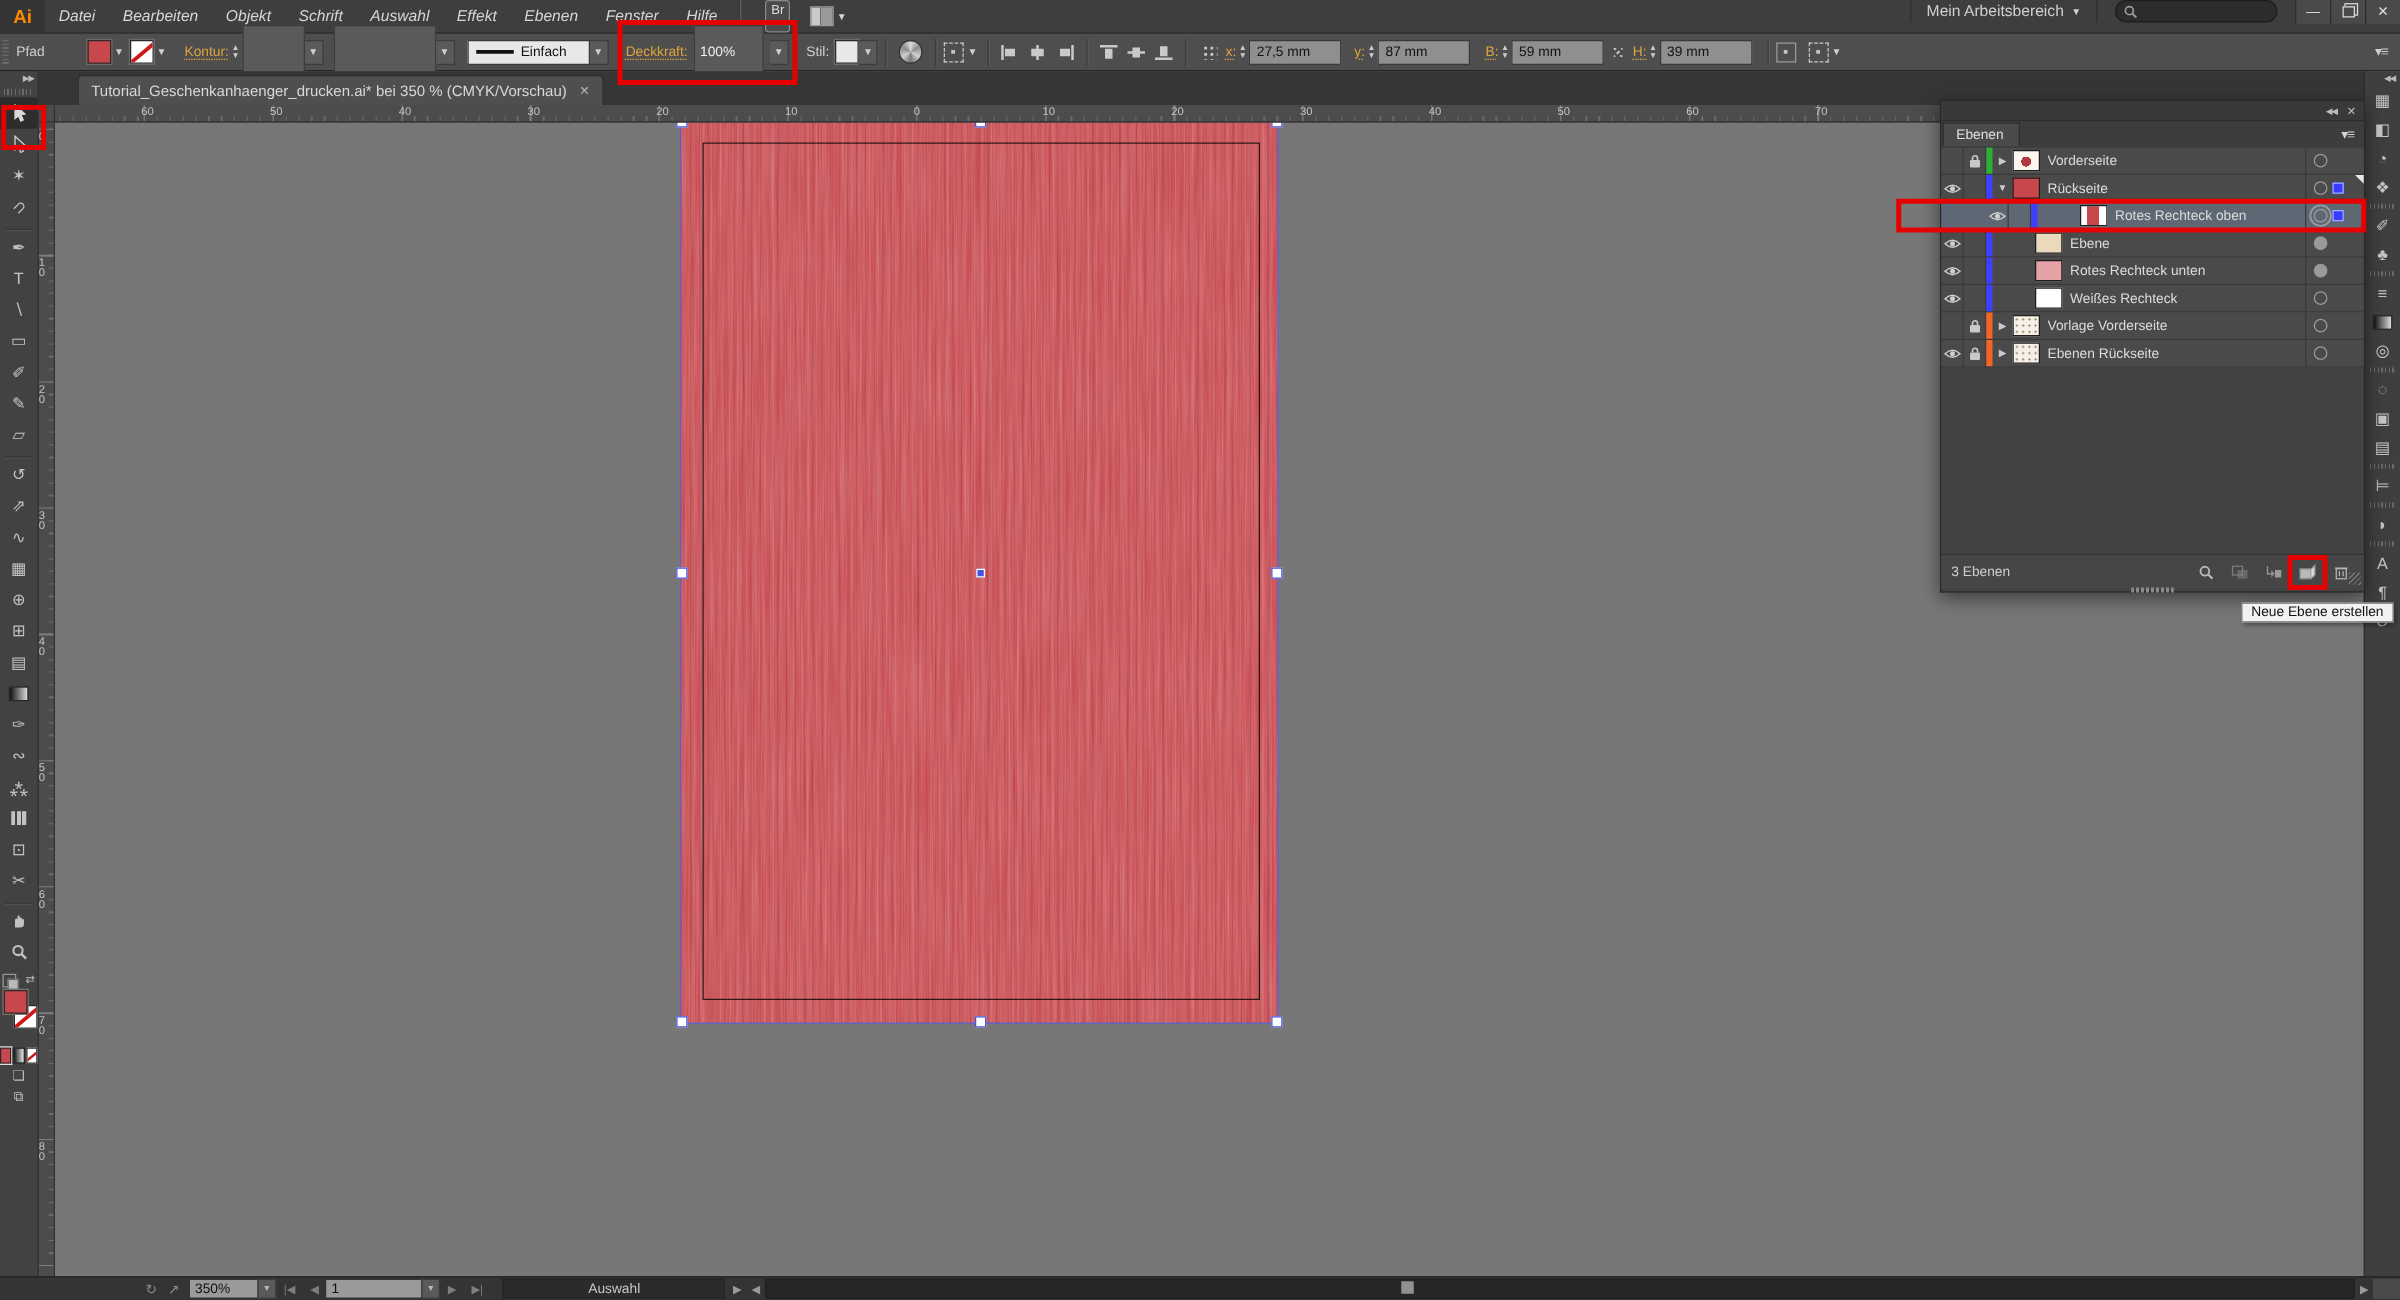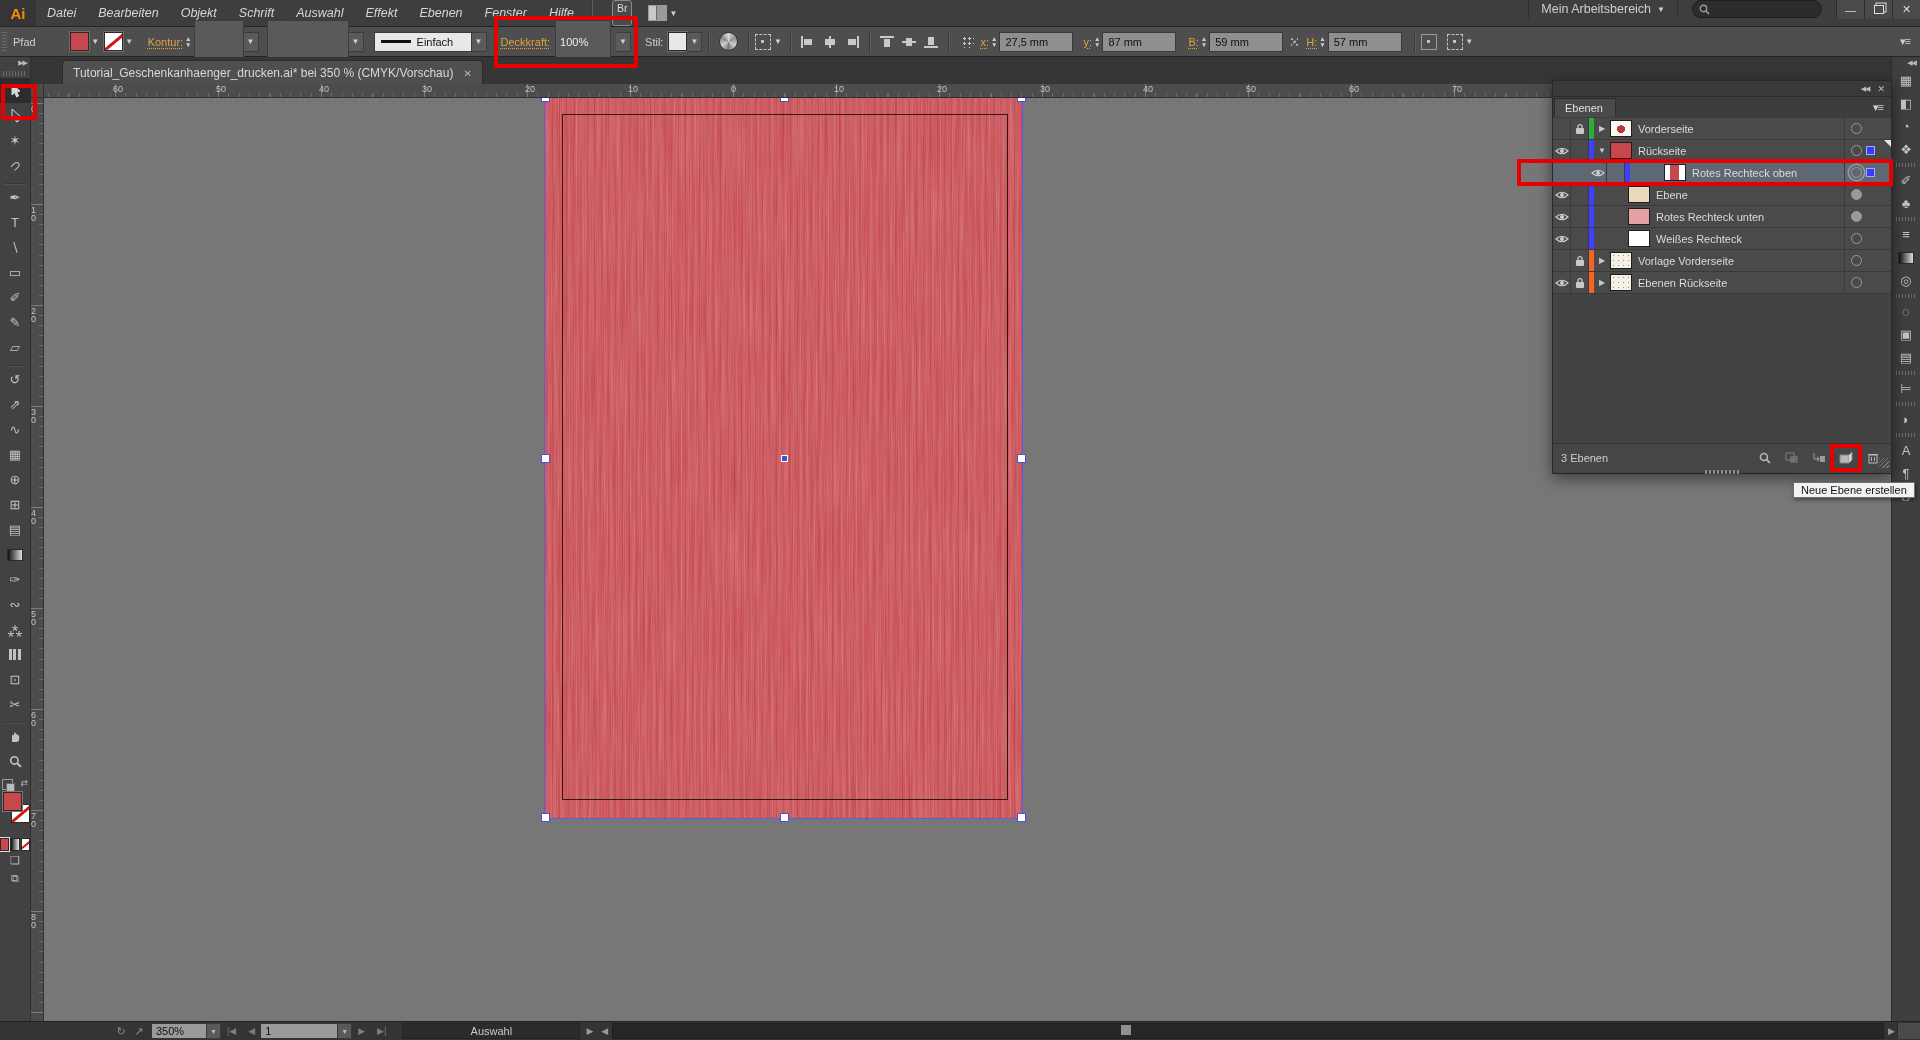--- a/index.html
+++ b/index.html
@@ -302,21 +302,21 @@
     <span class="numfield">59 mm</span>
     <svg width="15" height="14" viewBox="0 0 15 14" style="margin:0 4px">
       <path d="M4 4 a3 3 0 0 1 0 6" fill="none" stroke="#c5c5c5" stroke-width="1.5" stroke-dasharray="2 2"></path>
       <path d="M11 10 a3 3 0 0 1 0 -6" fill="none" stroke="#c5c5c5" stroke-width="1.5" stroke-dasharray="2 2"></path>
     </svg>
     <span class="olabel">H:</span>
     <span class="stepper">
         <span>▲</span>
         <span>▼</span>
       </span>
-    <span class="numfield">57 mm</span>
+    <span class="numfield">39 mm</span>
     <span class="vsep" style="margin-left:12px"></span>
     <span class="dashedbox" style="border-style:solid;border-color:#9a9a9a"></span>
     <span style="width:10px"></span>
     <span class="dashedbox"></span>
     <span class="dd">▼</span>
     <span class="panelmenu">▾≡</span>
   </div>
 
   <div class="tabbar">
     <span class="tabchevrons">▶▶</span>

